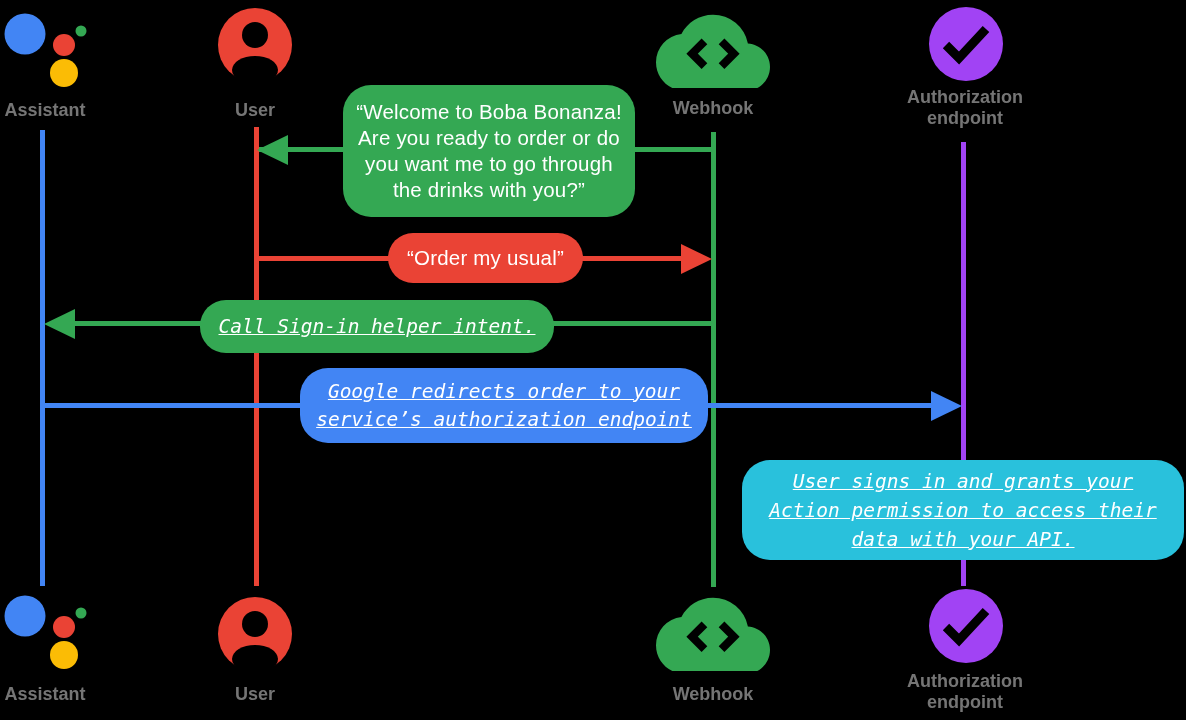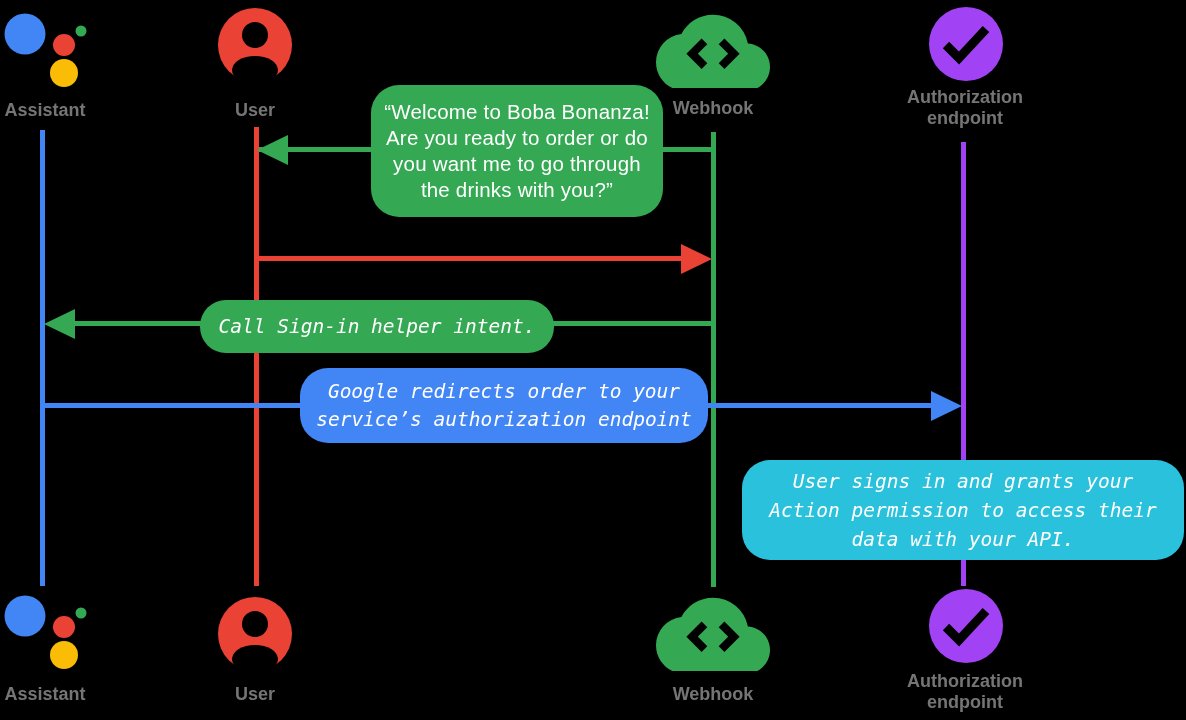--- a/index.html
+++ b/index.html
@@ -25,22 +25,22 @@
   .head-right{border-left:31px solid;}
   .hd-welcome{left:257px;top:135px;border-right-color:#34a853;}
   .hd-order{left:681px;top:244px;border-left-color:#ea4335;}
   .hd-signin{left:44px;top:309px;border-right-color:#34a853;}
   .hd-redirect{left:931px;top:391px;border-left-color:#4285f4;}
   
   .msg{
     position:absolute;display:flex;align-items:center;justify-content:center;
     color:#fff;text-align:center;white-space:pre-line;box-sizing:border-box;
   }
-  .sans-msg{font-size:20.5px;line-height:26px;font-weight:400;letter-spacing:.2px;margin-left:28px;}
-  .mono-msg{font-family:"DejaVu Sans Mono",monospace;font-style:italic;font-size:19.5px;line-height:28px;}
+  .sans-msg{font-size:20.5px;line-height:26px;font-weight:400;letter-spacing:.2px;}
+  .mono-msg{font-family:"DejaVu Sans Mono",monospace;font-style:italic;font-size:19.5px;line-height:28px;text-decoration:underline;}
   .m-welcome{left:343px;top:85px;width:292px;height:132px;border-radius:28px;background:#34a853;}
   .m-order{left:388px;top:233px;width:195px;height:50px;border-radius:25px;background:#ea4335;}
   .m-signin{left:200px;top:300px;width:354px;height:53px;border-radius:26px;background:#34a853;}
   .m-redirect{left:300px;top:368px;width:408px;height:75px;border-radius:28px;background:#4285f4;}
   .m-grant{left:742px;top:460px;width:442px;height:100px;border-radius:28px;background:#29c1dc;line-height:29px;}
   
   .icon{position:absolute;}
   .actor-label{
     position:absolute;transform:translateX(-50%);color:#757575;
     font-weight:700;font-size:18px;line-height:21px;text-align:center;white-space:pre-line;
@@ -59,20 +59,23 @@
   <div class="aline al-welcome"></div>
   <div class="aline al-order"></div>
   <div class="aline al-signin"></div>
   <div class="aline al-redirect"></div>
 
   <div class="msg sans-msg m-welcome">
     <div>“Welcome to Boba Bonanza!
 Are you ready to order or do
 you want me to go through
 the drinks with you?”</div>
+  </div>
+  <div class="msg sans-msg m-order">
+    <div>“Order my usual”</div>
   </div>
   <div class="msg mono-msg m-signin">
     <div>Call Sign-in helper intent.</div>
   </div>
   <div class="msg mono-msg m-redirect">
     <div>Google redirects order to your
 service’s authorization endpoint</div>
   </div>
   <div class="msg mono-msg m-grant">
     <div>User signs in and grants your

